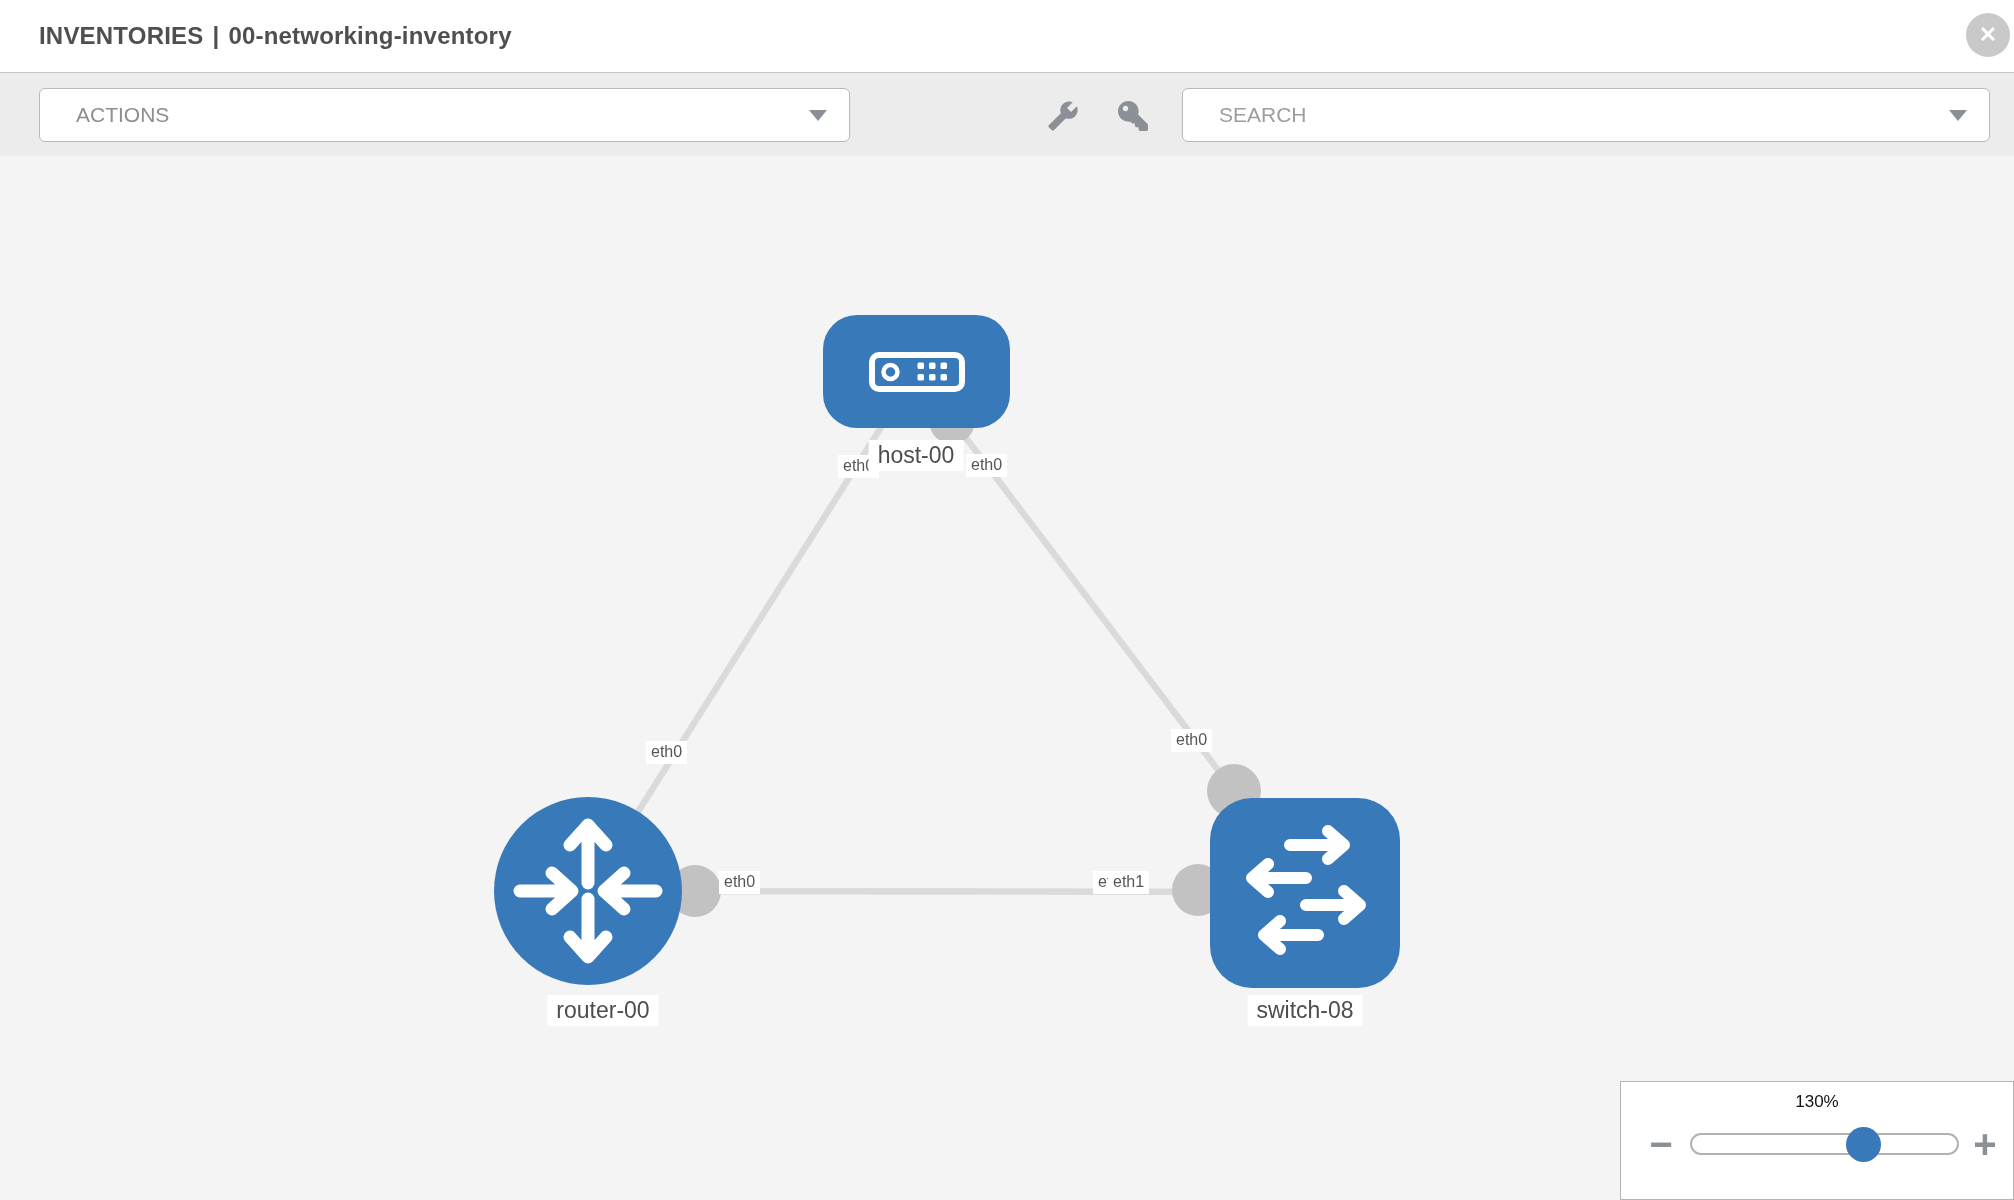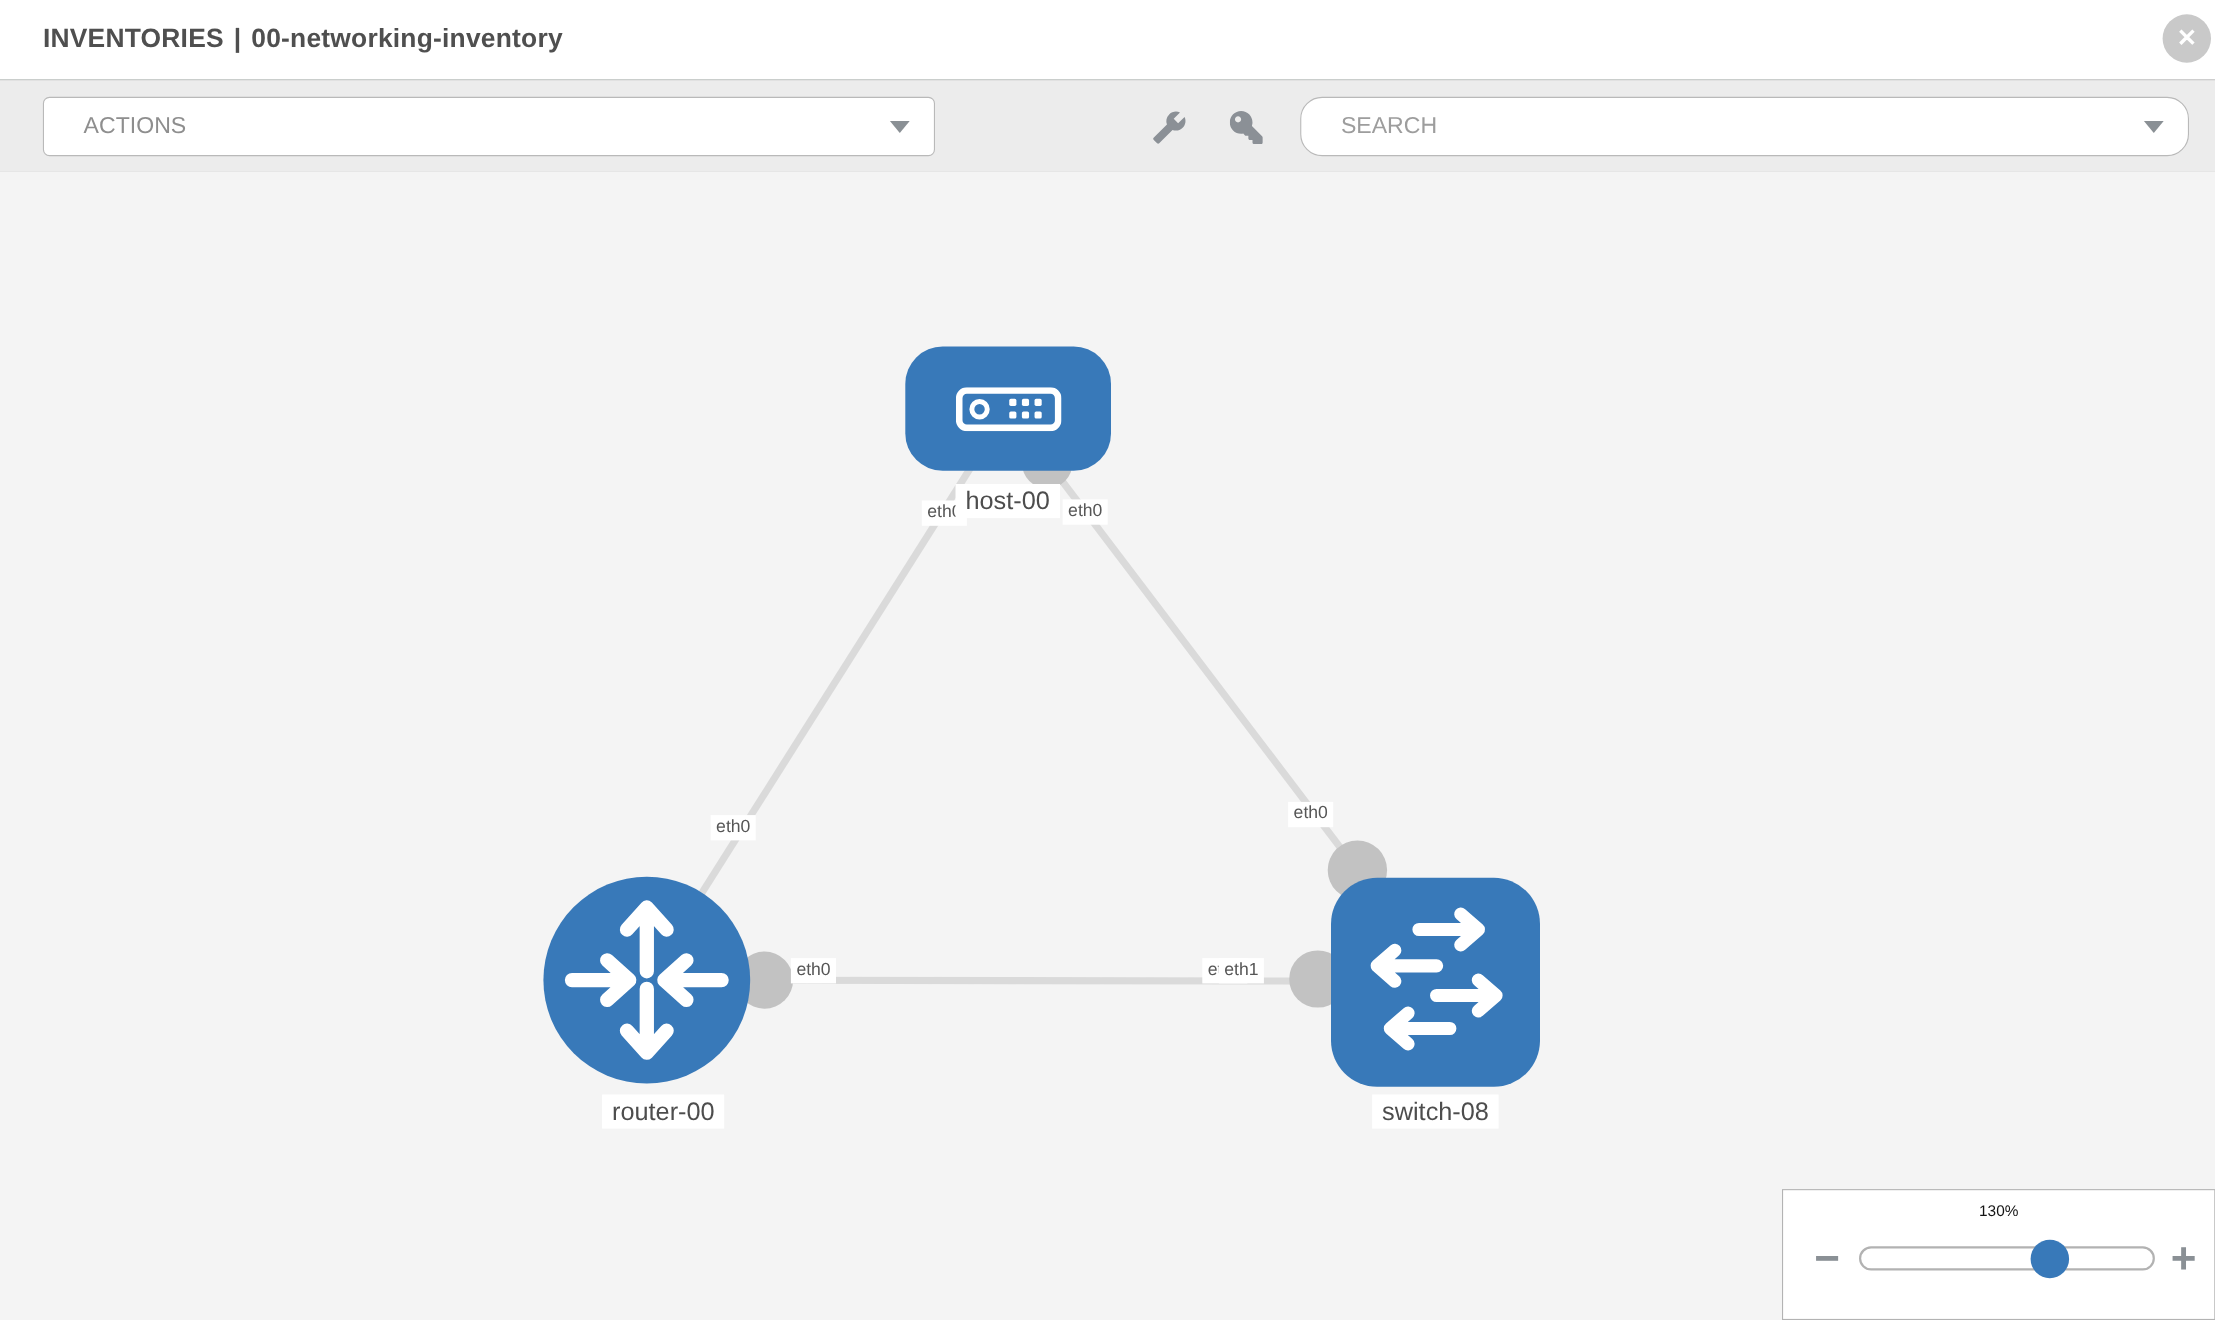--- a/index.html
+++ b/index.html
@@ -15,21 +15,21 @@
     background:#c9c9c9;display:flex;align-items:center;justify-content:center;cursor:pointer;}
   .close-btn span{color:#fff;font-size:22px;font-weight:bold;line-height:1;}
 
   
   .toolbar{position:absolute;left:0;top:72px;width:2014px;height:85px;background:#ececec;
     border-top:1px solid #c6c6c6;border-bottom:1px solid #c6c6c6;box-sizing:border-box;}
   .combo{position:absolute;top:15px;height:54px;background:#fff;border:1px solid #b9b9b9;
     border-radius:6px;box-sizing:border-box;display:flex;align-items:center;
     padding:0 36px;font-size:21px;cursor:pointer;}
   .combo-actions{left:39px;width:811px;color:#8e8e8e;}
-  .combo-search{left:1182px;width:808px;color:#9d9d9d;border-radius:20px;}
+  .combo-search{left:1182px;width:808px;color:#9d9d9d;}
   .caret{position:absolute;right:22px;top:50%;margin-top:-5px;width:0;height:0;
     border-left:9px solid transparent;border-right:9px solid transparent;
     border-top:11px solid #8a9095;}
   .tool-btn{position:absolute;top:24px;width:38px;height:38px;display:flex;
     align-items:center;justify-content:center;cursor:pointer;}
   .tool-btn svg{fill:#8b9096;}
   .tool-wrench{left:1044px;}
   .tool-key{left:1114px;}
 
   
@@ -53,21 +53,21 @@
   .lbl-switch-left-back{left:1093px;top:715px;}
   .lbl-switch-left-front{left:1108px;top:715px;}
   .lbl-node-host{left:916px;top:284px;}
   .lbl-node-router{left:603px;top:839px;}
   .lbl-node-switch{left:1305px;top:839px;}
 
   
   .zoom-panel{position:absolute;left:1620px;top:1081px;width:394px;height:119px;
     background:#fff;border:1px solid #b3b3b3;box-sizing:border-box;}
   .zoom-value{position:absolute;left:50%;transform:translateX(-50%);top:10px;
-    font-size:14px;color:#141414;}
+    font-size:17px;color:#141414;}
   .zoom-btn{position:absolute;width:32px;height:32px;display:flex;align-items:center;
     justify-content:center;font-size:40px;font-weight:bold;color:#8a9095;cursor:pointer;line-height:1;}
   .zoom-minus{left:24px;top:46px;}
   .zoom-plus{left:348px;top:46px;}
   .zoom-track{position:absolute;left:69px;top:51px;width:269px;height:22px;background:#fff;
     border:2px solid #b2b2b2;border-radius:12px;box-sizing:border-box;cursor:pointer;}
   .zoom-thumb{position:absolute;left:225px;top:45px;width:35px;height:35px;border-radius:50%;
     background:#3879b9;cursor:pointer;}
 </style>
 </head>

